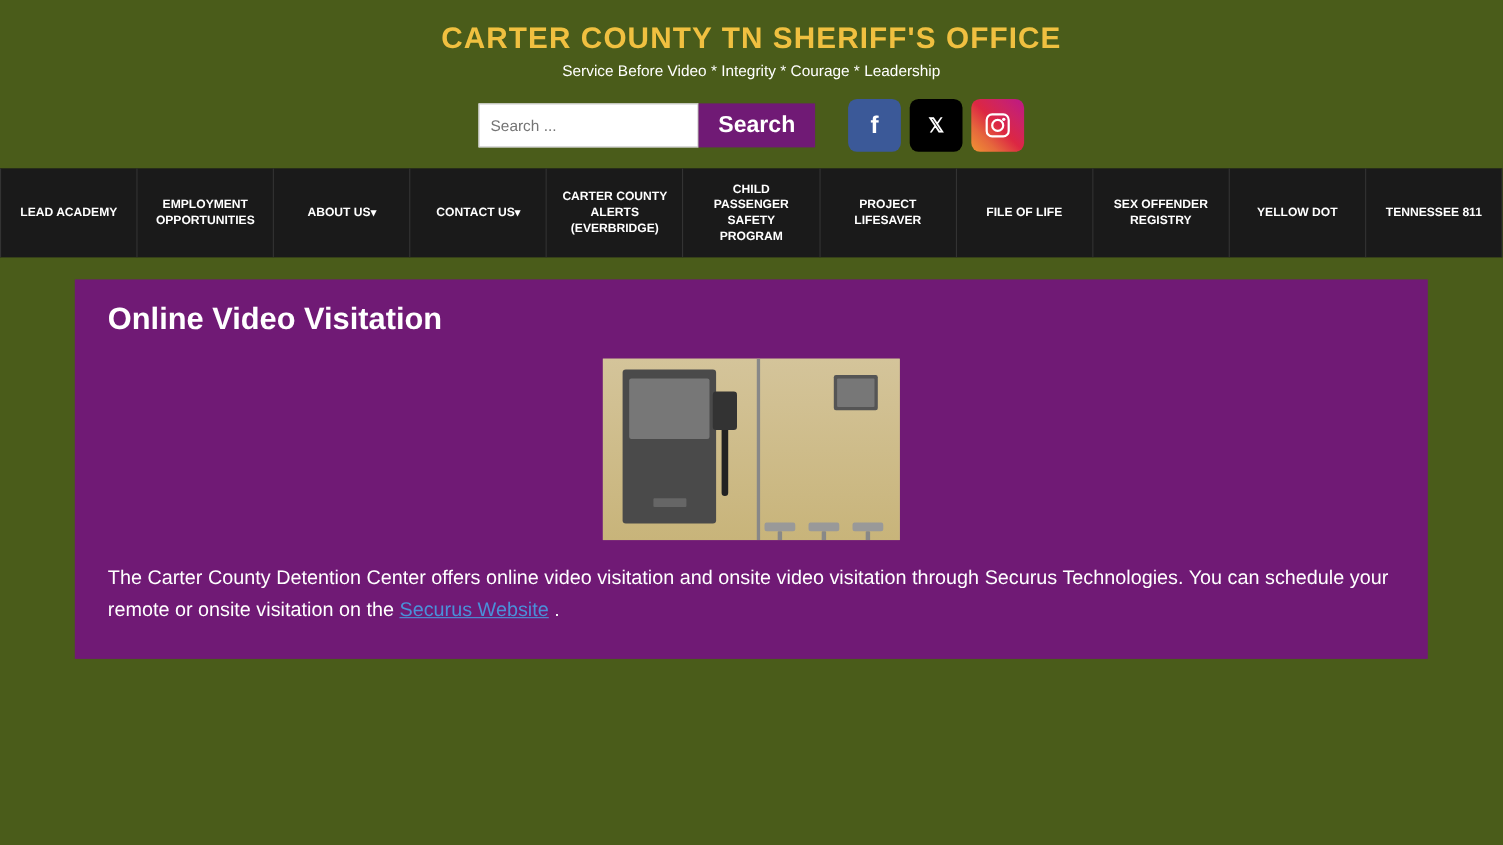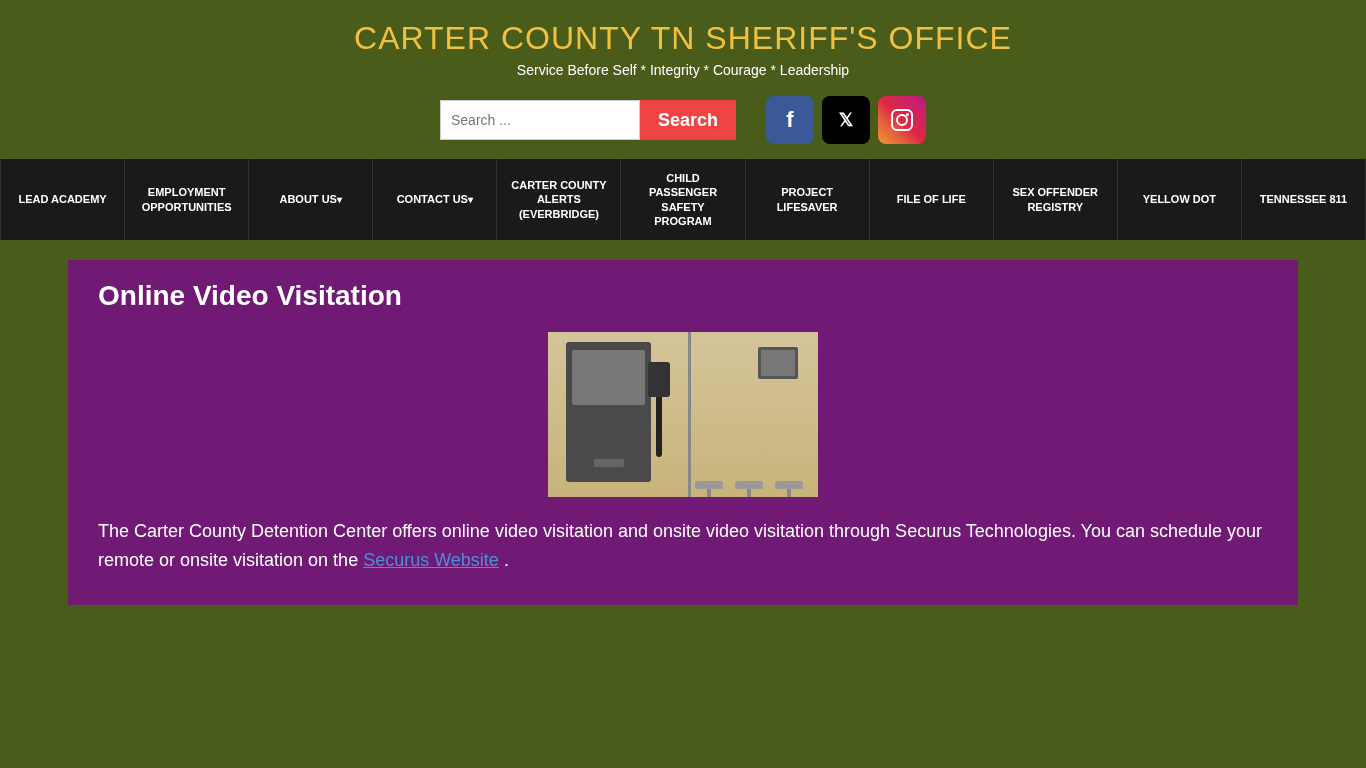--- a/index.html
+++ b/index.html
@@ -6,22 +6,22 @@
     body { font-family: Arial, sans-serif; background: #4a5c1a; min-height: 768px; width: 1366px; overflow-x: hidden; }
 
     
     .header {
       background: #4a5c1a;
       text-align: center;
       padding: 20px 10px 15px;
     }
     .header-title {
       color: #f0c040;
-      font-size: 32px;
-      font-weight: 400;
+      font-size: 27px;
+      font-weight: 700;
       letter-spacing: 1px;
       text-transform: uppercase;
     }
     .header-subtitle {
       color: #ffffff;
       font-size: 14px;
       margin-top: 5px;
     }
 
     
@@ -39,26 +39,26 @@
     .search-input {
       width: 200px;
       height: 40px;
       padding: 0 10px;
       font-size: 14px;
       border: 1px solid #ccc;
       outline: none;
       color: #555;
     }
     .search-button {
-      background: #ef4444;
+      background: #701a75;
       color: #fff;
       border: none;
       height: 40px;
       padding: 0 18px;
-      font-size: 18px;
+      font-size: 21px;
       cursor: pointer;
       font-weight: bold;
     }
     .social-icons {
       display: flex;
       gap: 8px;
     }
     .social-icon {
       width: 48px;
       height: 48px;
@@ -151,21 +151,21 @@
       color: #4a90d9;
       text-decoration: underline;
       cursor: pointer;
     }
   </style>
 </head>
 <body>
 
 <div class="header">
   <div class="header-title">CARTER COUNTY TN SHERIFF'S OFFICE</div>
-  <div class="header-subtitle">Service Before Self * Integrity * Courage * Leadership</div>
+  <div class="header-subtitle">Service Before Video * Integrity * Courage * Leadership</div>
 
   <div class="search-social-row">
     <form class="search-form">
       <input class="search-input" type="text" placeholder="Search ..." style="">
       <button class="search-button" type="submit">Search</button>
     </form>
     <div class="social-icons">
       <a class="social-icon social-facebook">f</a>
       <a class="social-icon social-x" style="font-size:18px; font-family: serif;">𝕏</a>
       <a class="social-icon social-instagram">

